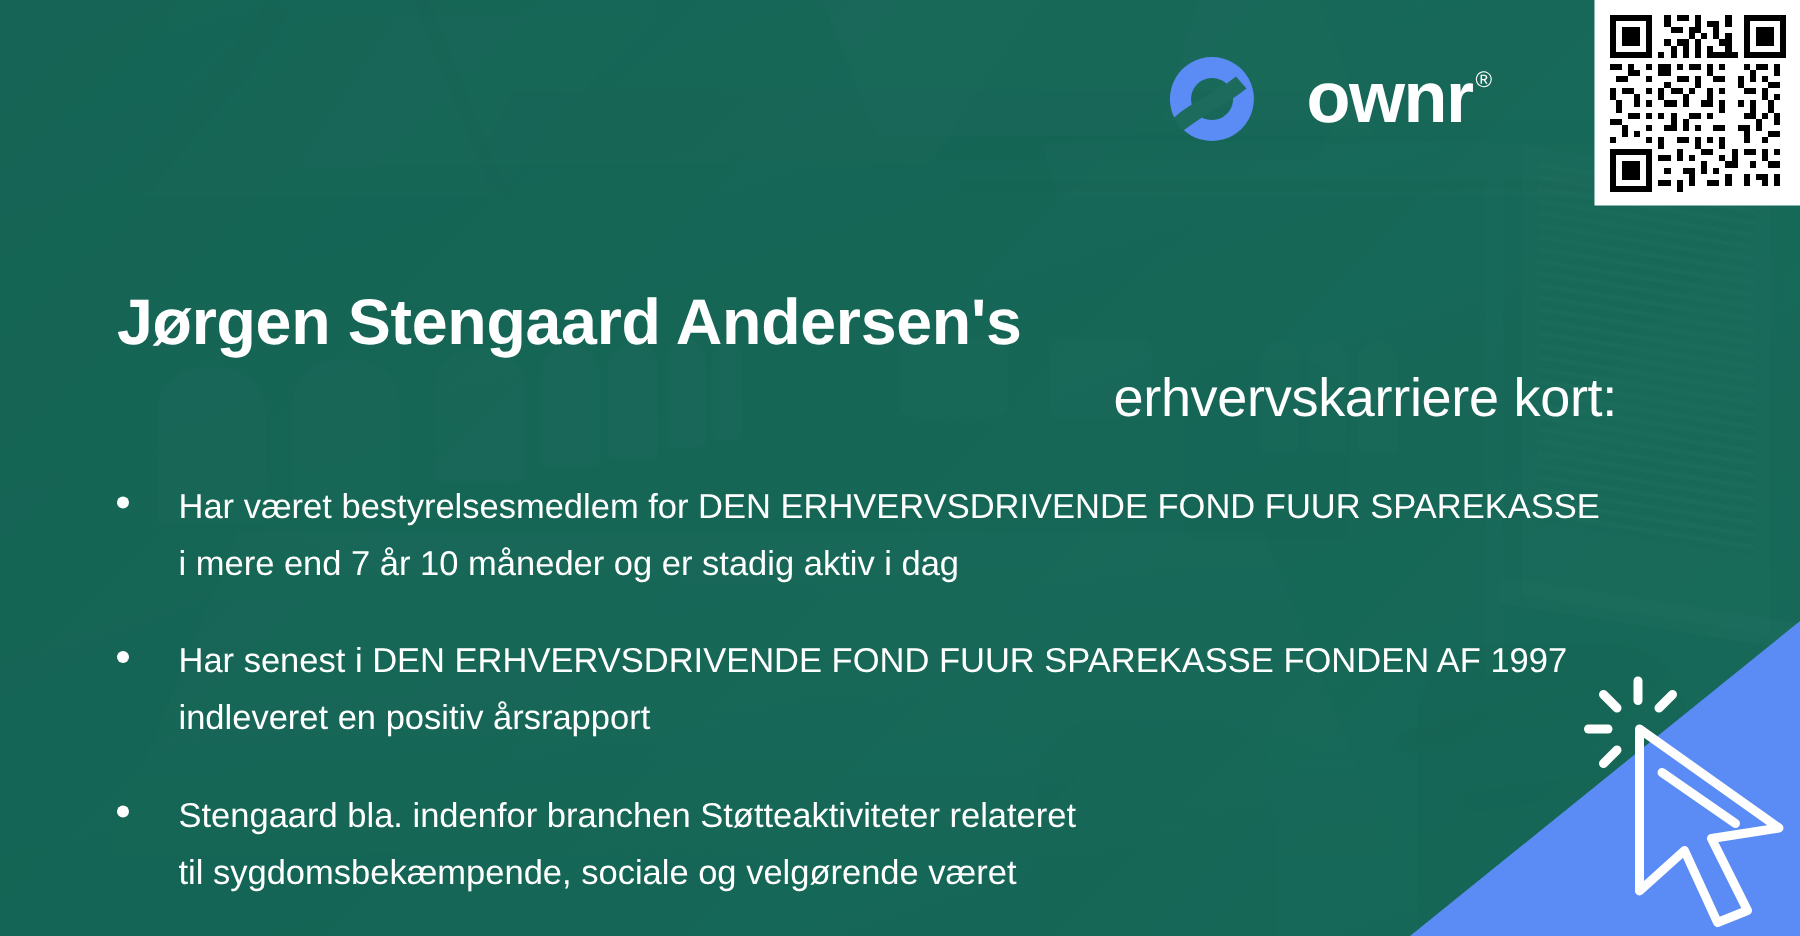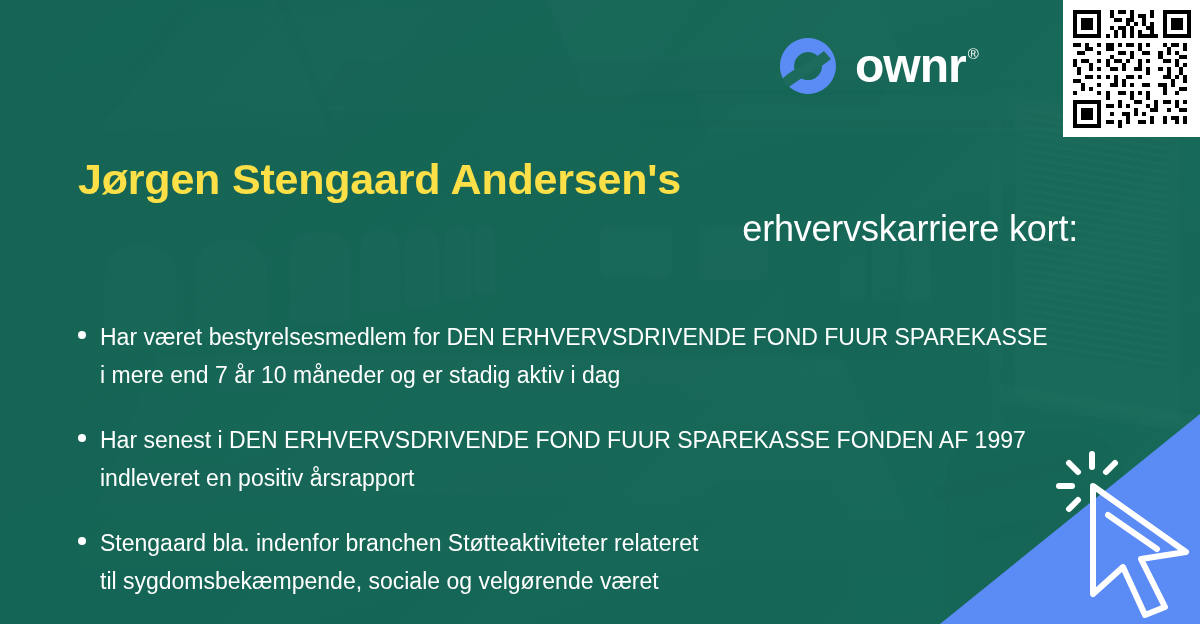--- a/index.html
+++ b/index.html
@@ -73,50 +73,50 @@
   
   .wash{position:absolute;inset:0;background:rgba(22,104,88,0.80);}
   .wash2{position:absolute;inset:0;background:linear-gradient(135deg,rgba(18,94,80,0.55),rgba(23,110,92,0.40));}
 
   
   .logo{position:absolute;left:779px;top:37px;display:flex;align-items:center;gap:18px;}
   .logo-mark{width:58px;height:58px;display:block;}
   .logo-word{display:flex;align-items:flex-start;}
   .logo-text{
     color:#ffffff;font-size:48px;font-weight:bold;letter-spacing:-1px;
-    line-height:48px;font-family:"Liberation Sans",sans-serif;
+    line-height:48px;font-family:"Liberation Sans",sans-serif;margin-left:16px;
   }
   .logo-reg{color:#ffffff;font-size:15px;line-height:15px;margin-top:4px;margin-left:2px;}
 
   
   .qr-panel{
     position:absolute;left:1063px;top:0px;width:137px;height:137px;
     background:#ffffff;display:flex;align-items:center;justify-content:center;
   }
   .qr-svg{width:118px;height:118px;display:block;}
 
   
   .headline{position:absolute;left:78px;top:153px;width:1000px;}
   .headline .l1{
-    color:#fde047;font-size:43px;font-weight:bold;line-height:52px;
-    letter-spacing:-0.2px;white-space:nowrap;
+    color:#ffffff;font-size:43px;font-weight:bold;line-height:52px;
+    letter-spacing:-0.2px;white-space:nowrap;margin-top:36px;
   }
   .headline .l2{
     color:#ffffff;font-size:36px;font-weight:normal;line-height:48px;
     letter-spacing:-0.2px;white-space:nowrap;text-align:right;
   }
 
   
   .bullets{position:absolute;left:78px;top:318px;width:1160px;}
   .bullet{display:flex;margin-bottom:27px;}
   .dot{
     flex:0 0 auto;width:8px;height:8px;border-radius:50%;background:#ffffff;
     margin-top:13px;margin-right:14px;
   }
-  .btext{color:#ffffff;font-size:23px;line-height:38px;white-space:nowrap;}
+  .btext{color:#ffffff;font-size:23px;line-height:38px;white-space:nowrap;margin-left:19px;}
 
   
   .corner{
     position:absolute;right:0;bottom:0;width:260px;height:210px;
     overflow:hidden;pointer-events:none;
   }
   .corner-tri{
     position:absolute;left:0;top:0;width:260px;height:210px;
     background:#5b8cf5;
     clip-path:polygon(100% 0%, 100% 100%, 0% 100%);

